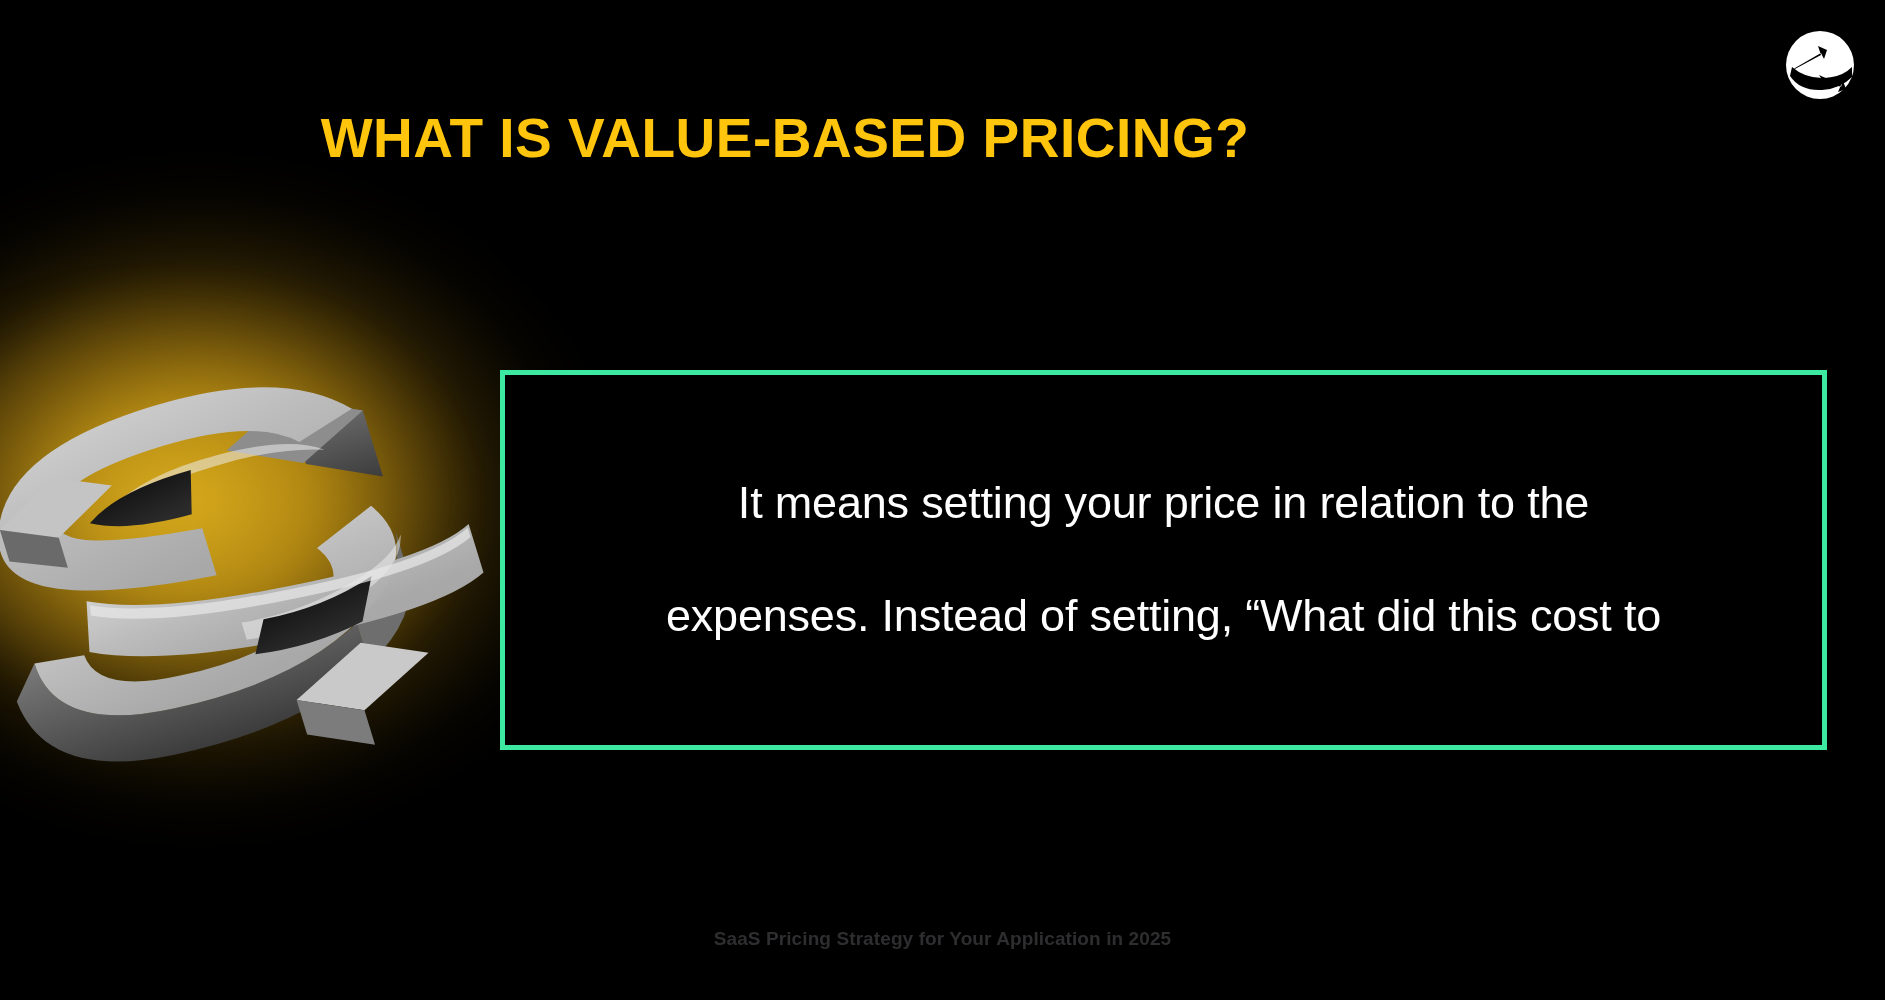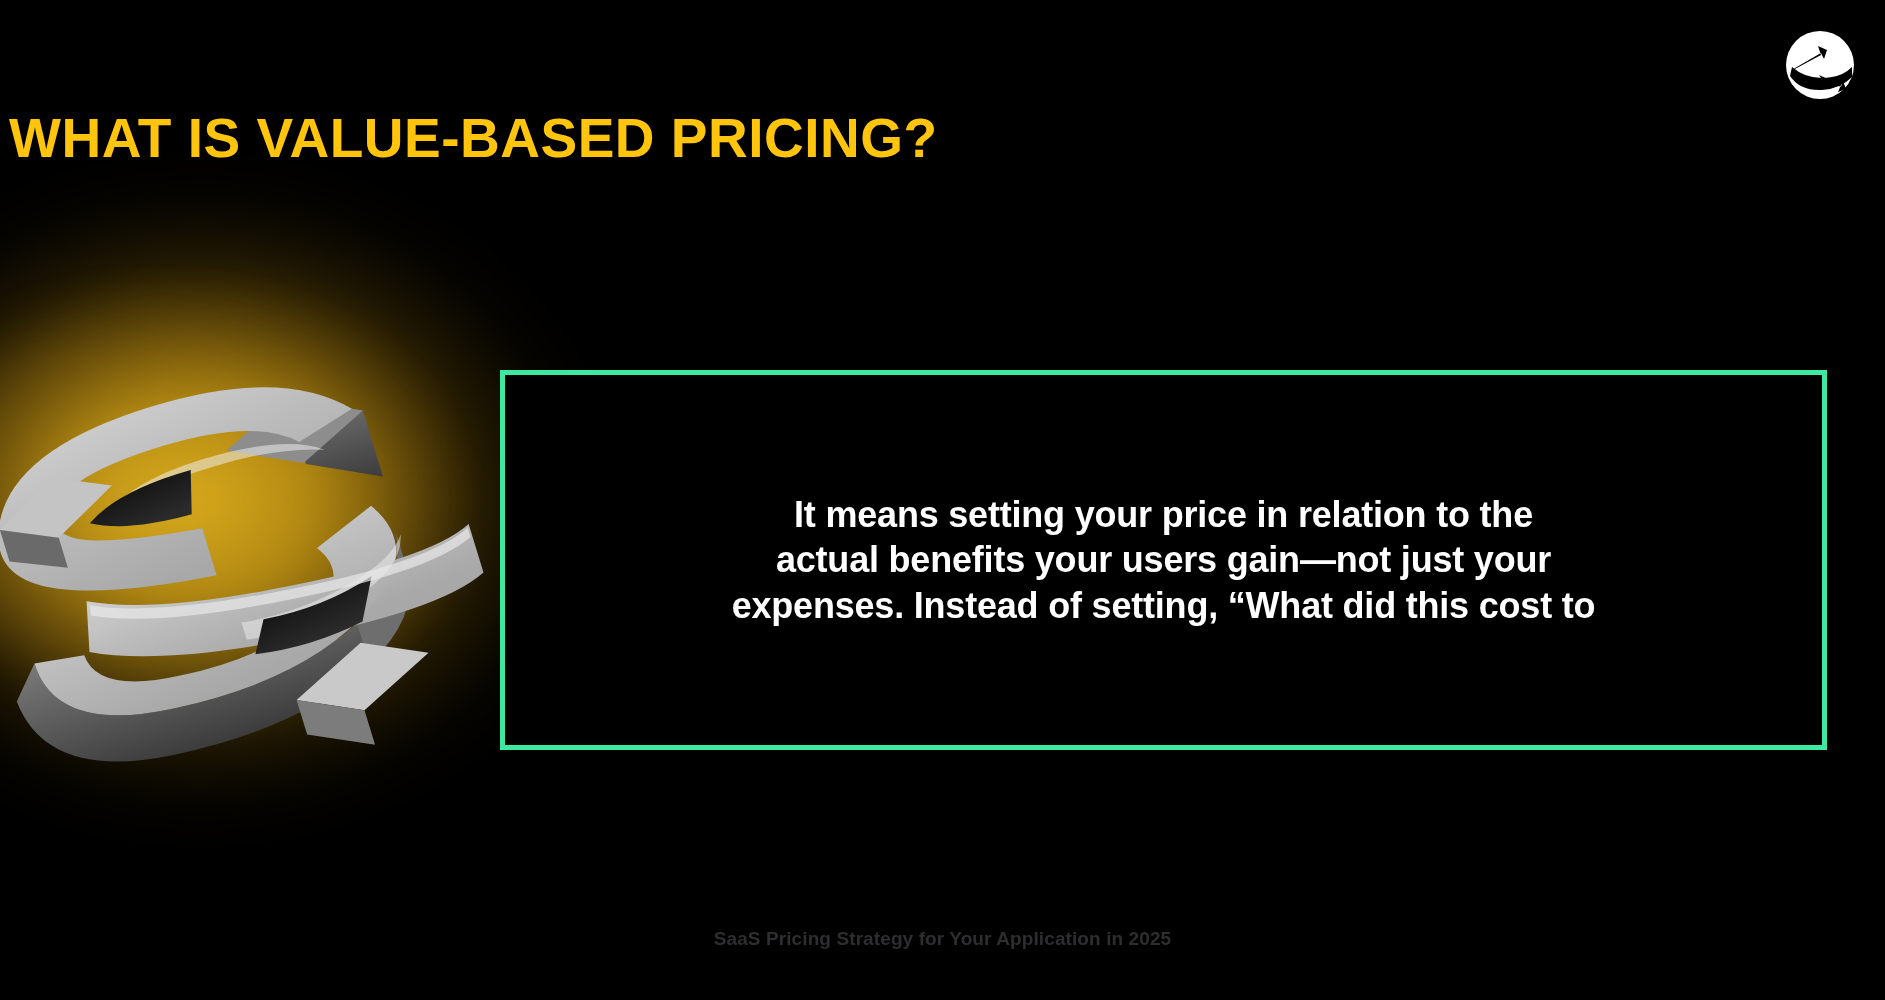--- a/index.html
+++ b/index.html
@@ -50,22 +50,23 @@
   
   #logo{
     position:absolute;
     right:28px; top:28px;
     width:74px;height:74px;
   }
 
   
   #title{
     position:absolute;
-    left:9px; top:110px;
+    left:0; top:110px;
     width:1570px;
+    text-align:center;
     color:#FFC50D;
     font-size:55px;
     font-weight:bold;
     letter-spacing:0.5px;
     line-height:1.05;
     font-family:"Liberation Sans",sans-serif;
     white-space:nowrap;
   }
 
   
@@ -75,26 +76,26 @@
     width:1327px; height:380px;
     box-sizing:border-box;
     border:5px solid #3DE8A0;
     background:#000000;
     display:flex;
     align-items:center;
     justify-content:center;
   }
   #body-text{
     color:#ffffff;
-    font-size:36px;
+    font-size:45px;
     line-height:1.26;
     text-align:center;
     padding:0 26px;
     font-family:"Liberation Sans",sans-serif;
-    font-weight:700;
+    font-weight:400;
     letter-spacing:-0.2px;
   }
 
   
   #footer{
     position:absolute;
     left:0; right:0; top:928px;
     text-align:center;
     color:#2e2e30;
     font-size:19px;
@@ -218,20 +219,20 @@
       <path d="M 36 47 L 58 57 L 55 64 L 63 61 L 60 53 L 58 59 L 38 50 Z" fill="#000000"></path>
       <path d="M 27 22 q 14 -8 30 -2 l -2 6 q -14 -6 -28 0 Z" fill="#FFFFFF" opacity="0"></path>
     </svg>
   </div>
 
   <div id="title">WHAT IS VALUE-BASED PRICING?</div>
 
   <div id="body-box">
     <div id="body-text">
       <span>It means setting your price in relation to the</span><br>
-      <span>actual benefits your users gain—not just your</span><br>
+      <br>
       <span>expenses. Instead of setting, “What did this cost to</span><br>
     </div>
   </div>
 
   <div id="footer">SaaS Pricing Strategy for Your Application in 2025</div>
 
 </div>
 
 </body></html>

